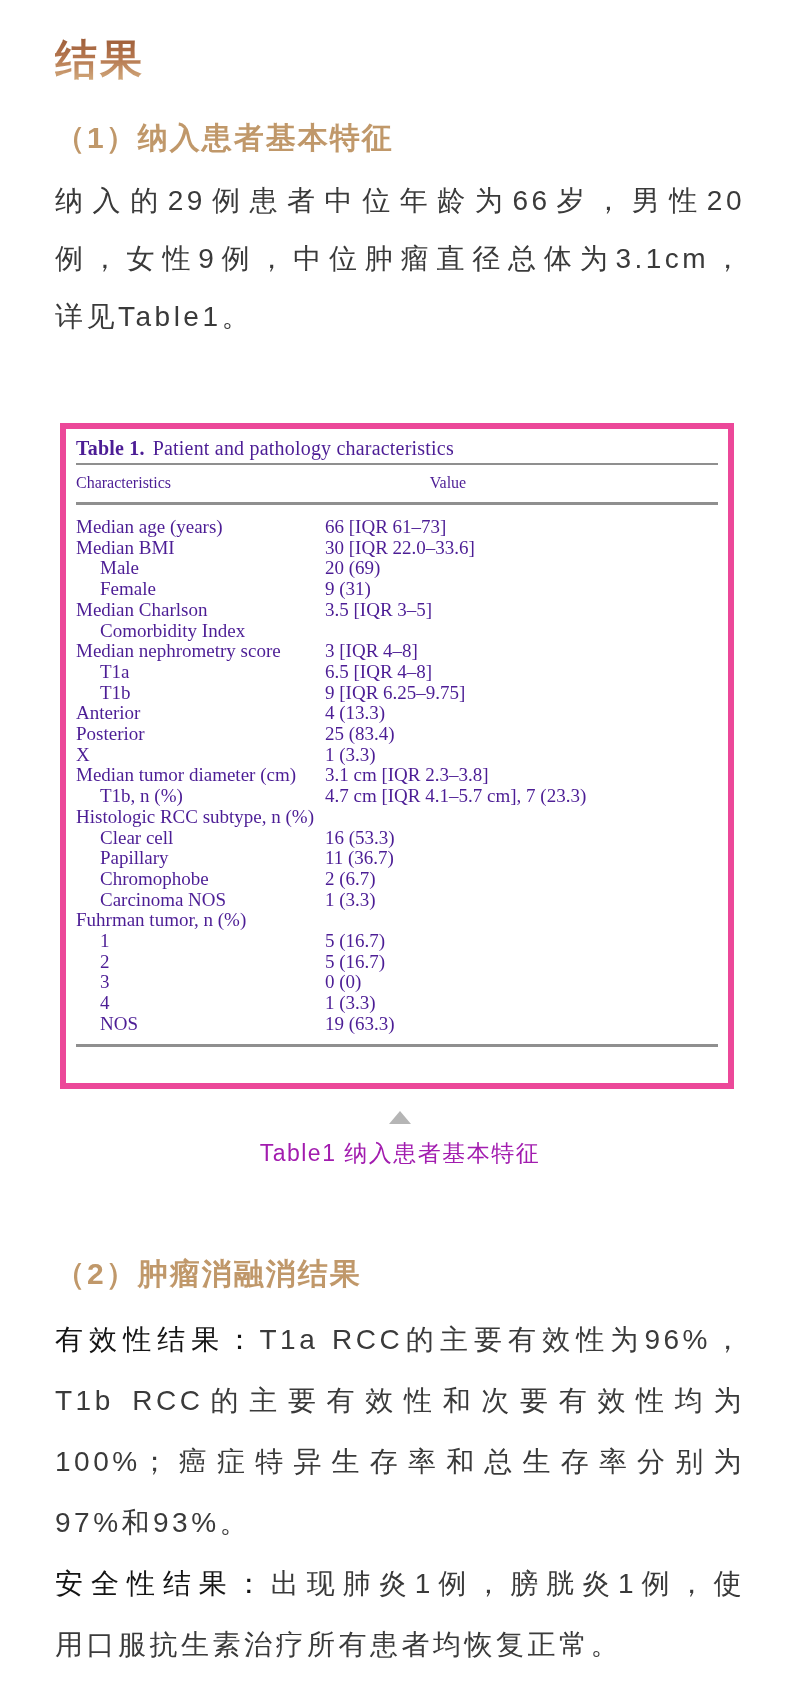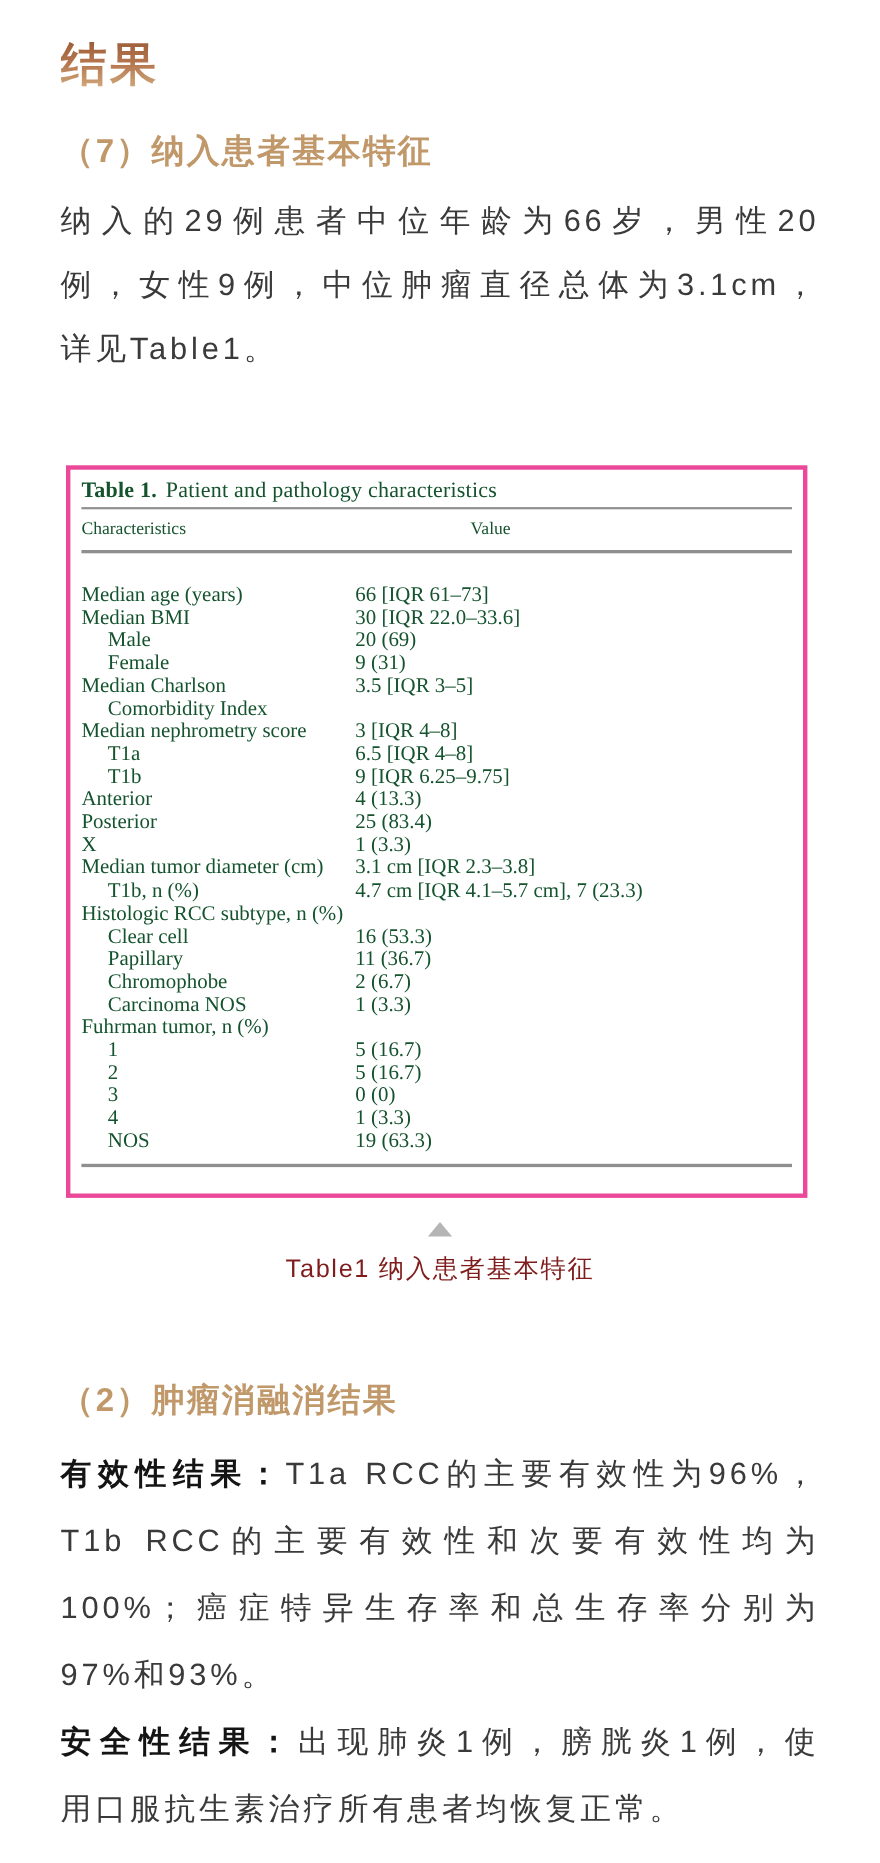--- a/index.html
+++ b/index.html
@@ -35,69 +35,69 @@
   .p1 .line { line-height: 58px; }
   .p2 .line { line-height: 61px; }
   .p2 { margin-top: 14px; }
   .p3 { margin-top: 0; }
   .line {
     letter-spacing: 3.5px;
     text-align: justify;
     white-space: nowrap;
   }
   .line.j { text-align-last: justify; }
-  .plabel { font-weight: 700; color: #141414; }
+  .plabel { font-weight: 400; color: #141414; }
 
   
   .tablefig { margin: 77px 0 0 5px; }
   .tbox {
     width: 674px; height: 666px;
-    border: 4px solid #ec4899;
+    border: 6px solid #ec4899;
     padding: 0 10px;
     font-family: "Liberation Serif", "DejaVu Serif", serif;
-    color: #14532d;
+    color: #4c1d95;
     filter: blur(0.3px);
   }
   .ttitle { padding-top: 7px; font-size: 20px; line-height: 24px; letter-spacing: 0.2px; }
   .ttitle b { font-weight: 700; margin-right: 8px; }
   .rule { background: #8f8f8f; }
   .rule-title { height: 2px; margin-top: 3px; }
   .rule-thick { height: 3px; }
   .thead { display: flex; padding: 7px 0 8px; font-size: 16px; line-height: 22px; }
   .col-l { flex: 0 0 249px; }
   .col-r-head { flex: 0 0 246px; text-align: center; }
-  .tbody { padding-top: 28px; padding-bottom: 0; }
+  .tbody { padding-top: 12px; padding-bottom: 0; }
   .trow { display: flex; font-size: 19px; line-height: 20.7px; }
   .trow .tl { flex: 0 0 249px; white-space: nowrap; }
   .trow.ind .tl { padding-left: 24px; }
   .trow .tv { flex: 1; white-space: nowrap; }
   .rule-bottom { margin-top: 9px; }
 
   
   .caption { margin-top: 22px; text-align: center; }
   .tri {
     width: 0; height: 0; margin: 0 auto;
     border-left: 11px solid transparent;
     border-right: 11px solid transparent;
     border-bottom: 13px solid #b5b5b5;
   }
   .cap-text {
     margin-top: 14px;
     font-size: 23px; line-height: 30px;
-    color: #7f1d1d; letter-spacing: 1.5px;
+    color: #a21caf; letter-spacing: 1.5px;
   }
 </style>
 </head>
 <body>
 
 <div class="page">
 
   <div class="h1">结果</div>
 
-  <div class="h2 h2-1">（7）纳入患者基本特征</div>
+  <div class="h2 h2-1">（1）纳入患者基本特征</div>
 
   <div class="para p1">
     <div class="line j">纳入的29例患者中位年龄为66岁，男性20</div>
     <div class="line j">例，女性9例，中位肿瘤直径总体为3.1cm，</div>
     <div class="line">详见Table1。</div>
   </div>
 
   <figure class="tablefig">
     <div class="tbox">
       <div class="ttitle">

